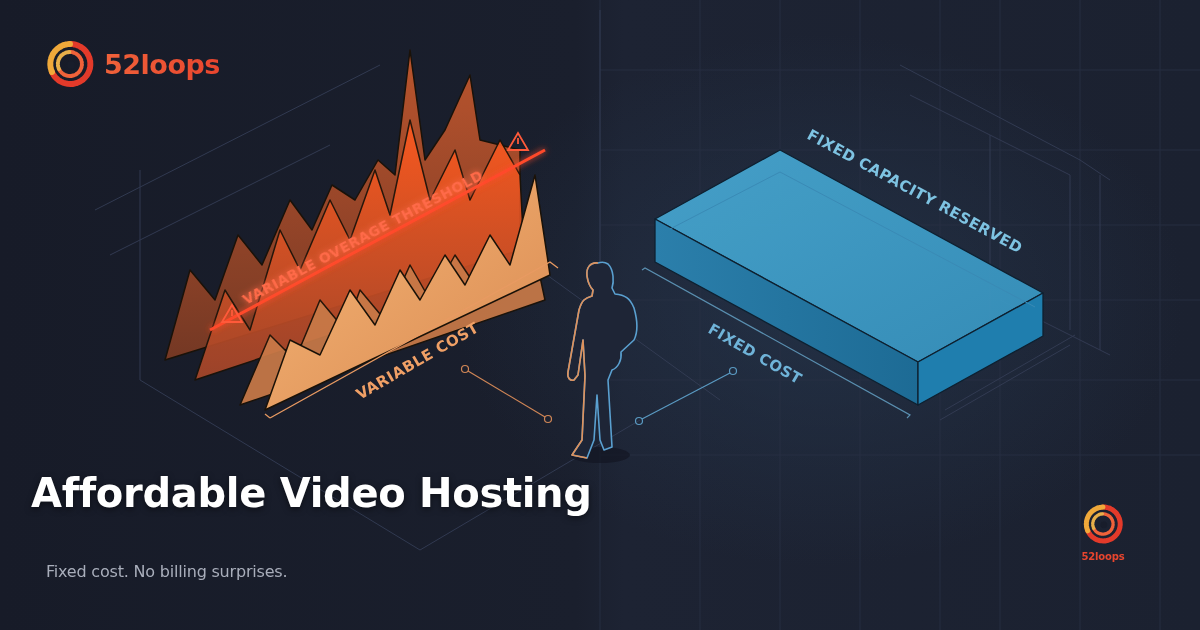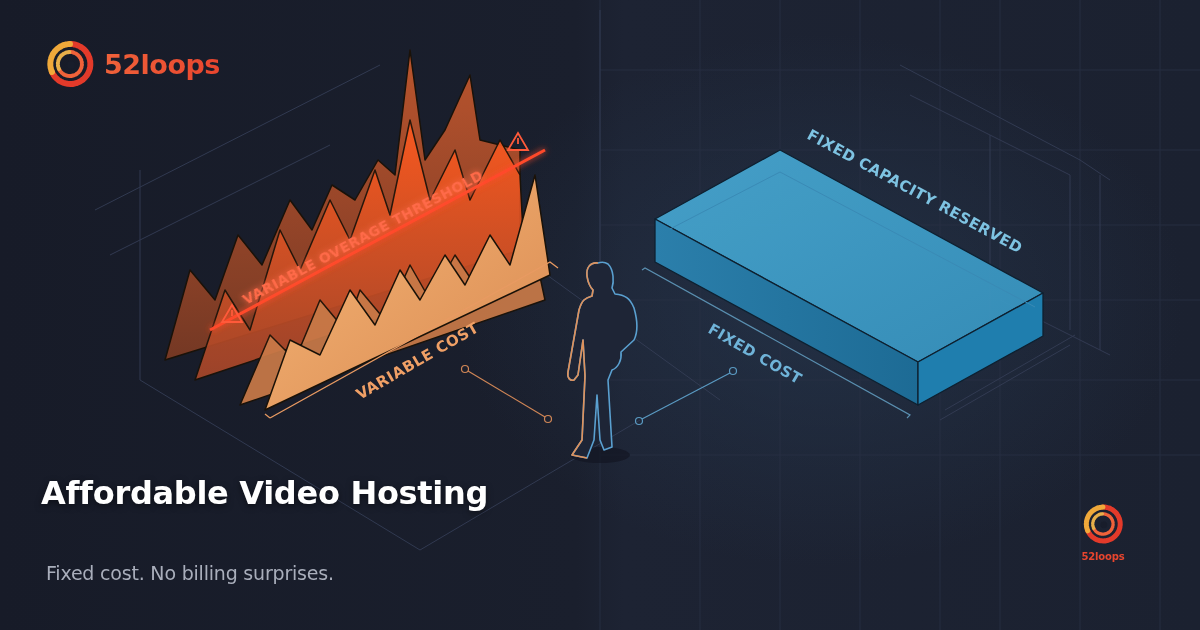--- a/index.html
+++ b/index.html
@@ -14,28 +14,28 @@
   .scene { position: absolute; inset: 0; }
   .brand {
     position: absolute; left: 44px; top: 38px; display: flex; align-items: center; gap: 8px;
   }
   .brand-text {
     font-family: "DejaVu Sans", sans-serif; font-weight: bold; font-size: 27px; letter-spacing: -0.5px;
     background: linear-gradient(90deg, #f0623a, #e8452e);
     -webkit-background-clip: text; background-clip: text; color: transparent;
   }
   .headline {
-    position: absolute; left: 41px; top: 472px;
+    position: absolute; left: 31px; top: 472px;
     color: #ffffff; font-family: "DejaVu Sans", sans-serif; font-weight: bold;
-    font-size: 32px; line-height: 43px; letter-spacing: -0.3px;
+    font-size: 40px; line-height: 43px; letter-spacing: -0.3px;
     text-shadow: 0 2px 6px rgba(0,0,0,0.5);
   }
   .subline {
     position: absolute; left: 46px; top: 562px;
-    color: #a9aebb; font-family: "DejaVu Sans", sans-serif; font-size: 19px; letter-spacing: -0.2px;
+    color: #a9aebb; font-family: "DejaVu Sans", sans-serif; font-size: 16px; letter-spacing: -0.2px;
   }
   .badge-logo {
     position: absolute; left: 1078px; top: 502px; width: 50px; text-align: center;
   }
   .badge-text {
     display: block; margin-top: 1px;
     color: #e8452e; font-family: "DejaVu Sans", sans-serif; font-weight: bold; font-size: 10px; letter-spacing: -0.2px;
   }
   .lbl { font-family: "DejaVu Sans", sans-serif; font-weight: bold; letter-spacing: 0.5px; }
 </style>

